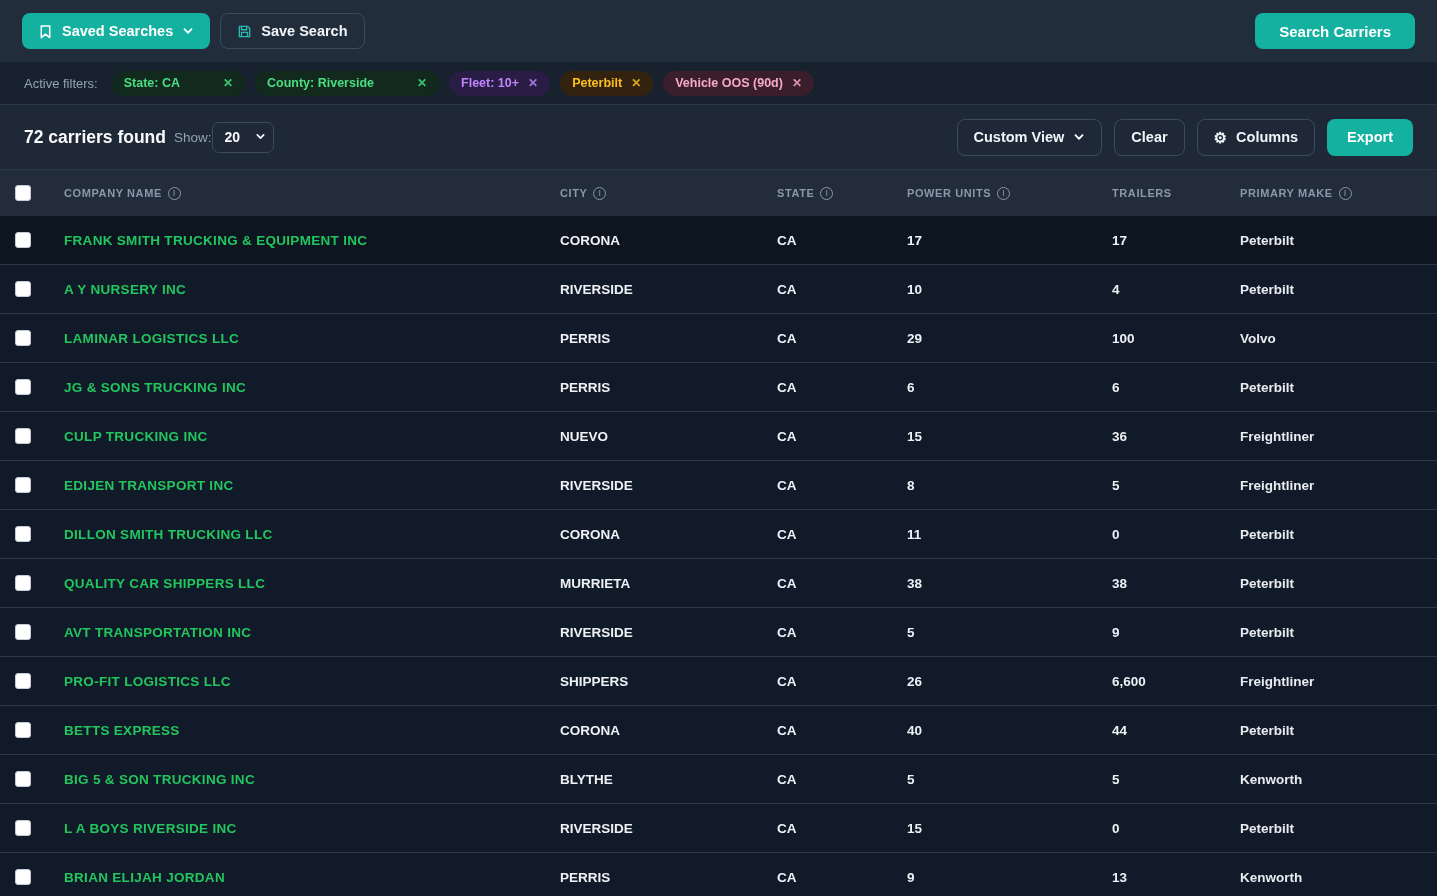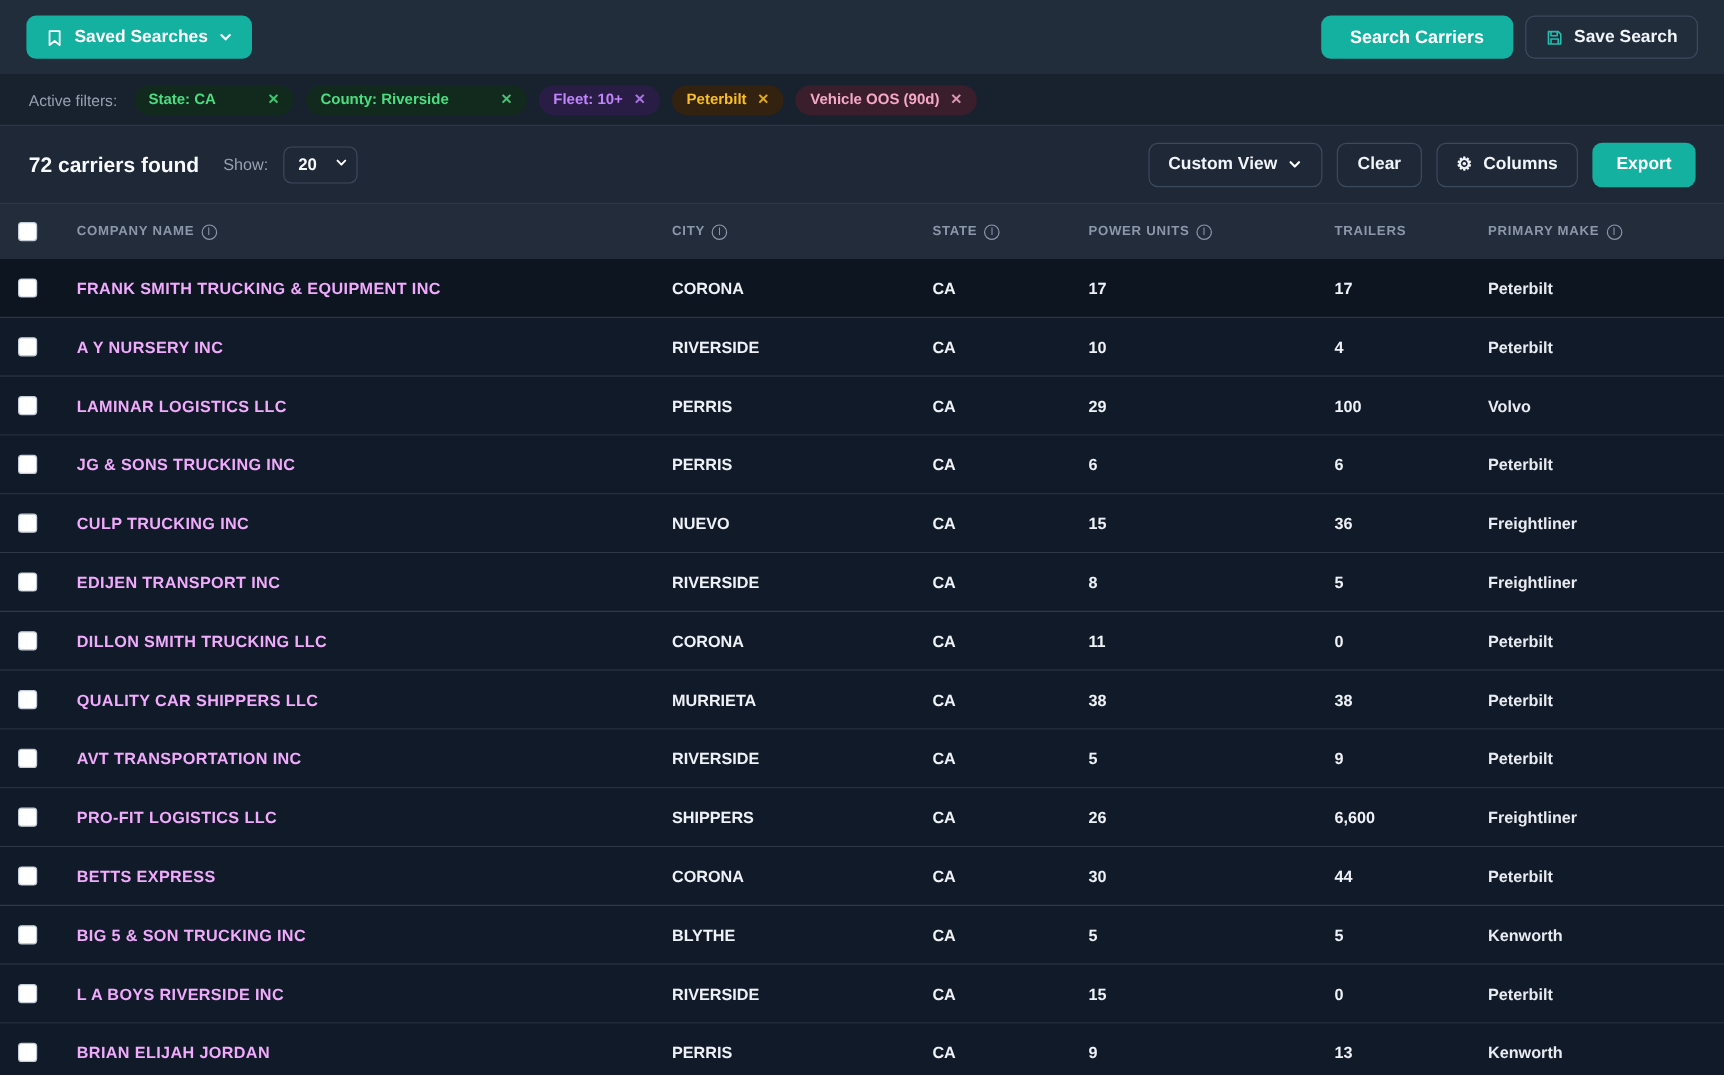--- a/index.html
+++ b/index.html
@@ -42,21 +42,21 @@
   }
   .pill .pill-x { font-size:12px; opacity:.85; cursor:pointer; font-weight:700; }
   .pill.green  { background:#122a1d; color:#4ade80;gap:43px; }
   .pill.purple { background:#2a1d45; color:#c084fc; }
   .pill.amber  { background:#33220f; color:#fbbf24; }
   .pill.rose   { background:#3b1e2c; color:#f5a9c6; }
 
   
   .resultsbar {
     height:65px; background:#1e2836;
-    display:flex; align-items:center; padding:0 24px; gap:12px;
+    display:flex; align-items:center; padding:0 24px; gap:0;
     border-bottom:1px solid #2b3648;
   }
   .results-count { font-size:17.5px; font-weight:700; color:#f8fafc; }
   .show-label { font-size:13.5px; color:#96a1b1; margin-left:8px; }
   .select-wrap { position:relative; display:inline-flex; align-items:center; }
   .page-size-select {
     appearance:none; -webkit-appearance:none;
     background:transparent; border:1px solid #3c4a5d; border-radius:7px;
     color:#f8fafc; font-weight:700; font-size:14px;
     height:31px; width:62px; padding:0 24px 0 12px;
@@ -90,21 +90,21 @@
     width:16px; height:16px; background:#ffffff;
     border:1px solid #c3ccd8; border-radius:3px;
     margin-left:15px; cursor:pointer; display:block;
   }
   .row {
     height:49px; background:#111a28;
     border-bottom:1px solid rgba(148,163,184,.22);
   }
   .row.highlighted { background:#0d1521; }
   .cell-company {
-    color:#f0abfc; font-size:13.5px; font-weight:700; letter-spacing:.3px;
+    color:#22c55e; font-size:13.5px; font-weight:700; letter-spacing:.3px;
     cursor:pointer; white-space:nowrap; overflow:hidden; text-overflow:ellipsis;
     padding-right:16px;
   }
   .cell-text {
     color:#eef1f6; font-size:13.5px; font-weight:700; white-space:nowrap;
   }
   .cell-make { color:#e8ebf0; font-size:13.5px; font-weight:700; }
 </style>
 </head>
 <body>
@@ -117,32 +117,32 @@
         </svg>
     </span>
     <span>Saved Searches</span>
     <span>
       <svg width="12" height="12" viewBox="0 0 12 12" fill="none" stroke="#ffffff" stroke-width="1.8" stroke-linecap="round" stroke-linejoin="round">
           <path d="M2.5 4.2 6 7.8l3.5-3.6"></path>
         </svg>
     </span>
   </button>
 
-  <button class="btn btn-teal btn-search push-right">
-    <span>Search Carriers</span>
-  </button>
-
   <button class="btn btn-outline">
     <span>
       <svg width="15" height="15" viewBox="0 0 16 16" fill="none" stroke="#25bdae" stroke-width="1.4" stroke-linejoin="round">
           <path d="M2.5 2.5h8.8l2.2 2.2v8.8H2.5z"></path>
           <path d="M4.8 2.7v3.4h5.5V2.7M4.8 13.3V9h6.4v4.3"></path>
         </svg>
     </span>
     <span>Save Search</span>
+  </button>
+
+  <button class="btn btn-teal btn-search push-right">
+    <span>Search Carriers</span>
   </button>
 </div>
 
 <div class="filterbar">
   <span class="filterbar-label">Active filters:</span>
   <span style="display:inline-flex;gap:10px;align-items:center;">
       <span class="pill green">
     <span>State: CA</span>
     <span class="pill-x">✕</span>
   </span>
@@ -337,21 +337,21 @@
     <span class="cell-text">6,600</span>
     <span class="cell-make">Freightliner</span>
   </div>
     <div class="row grid-cols">
     <span>
       <input type="checkbox" class="checkbox" style="">
     </span>
     <span class="cell-company">BETTS EXPRESS</span>
     <span class="cell-text">CORONA</span>
     <span class="cell-text">CA</span>
-    <span class="cell-text">30</span>
+    <span class="cell-text">40</span>
     <span class="cell-text">44</span>
     <span class="cell-make">Peterbilt</span>
   </div>
     <div class="row grid-cols">
     <span>
       <input type="checkbox" class="checkbox" style="">
     </span>
     <span class="cell-company">BIG 5 &amp; SON TRUCKING INC</span>
     <span class="cell-text">BLYTHE</span>
     <span class="cell-text">CA</span>

